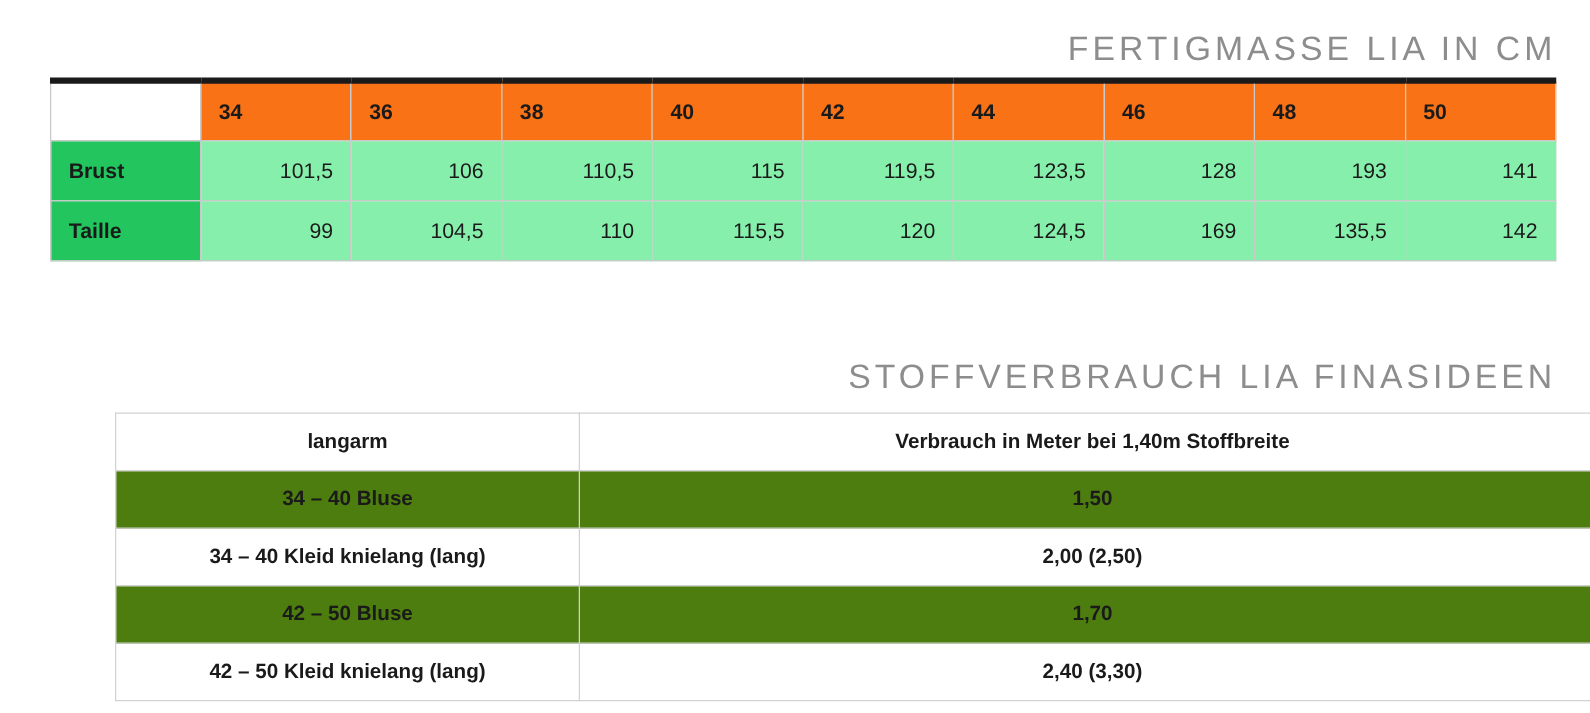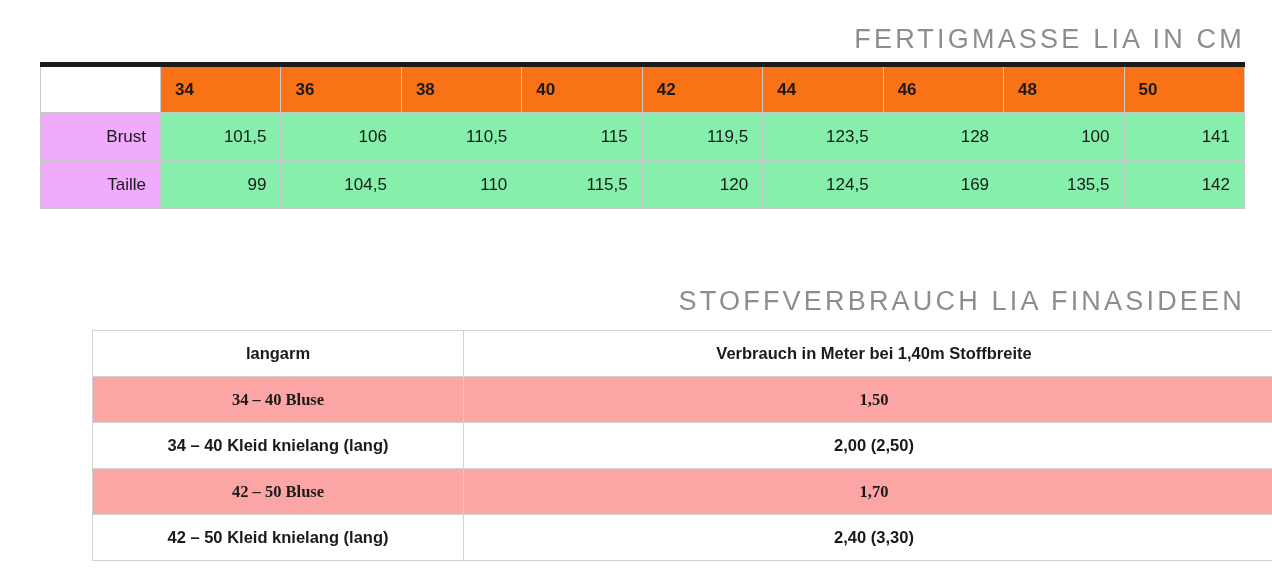--- a/index.html
+++ b/index.html
@@ -68,23 +68,23 @@
   table.measure tr.topline td {
     border-top: 5px solid #1a1a1a;
   }
   table.measure .sizehdr {
     text-align: left;
     font-weight: bold;
     background: #f97316;
     color: #1a1a1a;
   }
   table.measure .rowlabel {
-    text-align: right;
-    font-weight: normal;
-    background: #f0abfc;
+    text-align: left;
+    font-weight: bold;
+    background: #22c55e;
     width: 120px;
   }
   table.measure .val {
     text-align: right;
     background: #86efac;
     font-weight: 400;
   }
   table.measure .corner {
     background: #ffffff;
     width: 120px;
@@ -107,21 +107,21 @@
     border: 1px solid #d2d2d2;
     font-size: 16.5px;
     font-weight: bold;
     height: 46px;
     text-align: center;
     padding: 0 10px;
     box-sizing: border-box;
   }
   table.fabric .col-variant { width: 371px; }
   table.fabric tr.head td { background: #ffffff; }
-  table.fabric tr.alt td { background: #fca5a5; font-family: Liberation Serif, serif; }
+  table.fabric tr.alt td { background: #4d7c0f; }
 </style>
 </head>
 <body>
 
 <div class="page">
 
   <div class="section-heading" id="heading-measurements">Fertigmaße Lia in cm</div>
 
   <div class="measure-wrap">
     <table class="measure">
@@ -140,21 +140,21 @@
         </tr>
         <tr>
           <td class="rowlabel">Brust</td>
           <td class="val">101,5</td>
           <td class="val">106</td>
           <td class="val">110,5</td>
           <td class="val">115</td>
           <td class="val">119,5</td>
           <td class="val">123,5</td>
           <td class="val">128</td>
-          <td class="val">100</td>
+          <td class="val">193</td>
           <td class="val">141</td>
         </tr>
         <tr>
           <td class="rowlabel">Taille</td>
           <td class="val">99</td>
           <td class="val">104,5</td>
           <td class="val">110</td>
           <td class="val">115,5</td>
           <td class="val">120</td>
           <td class="val">124,5</td>

